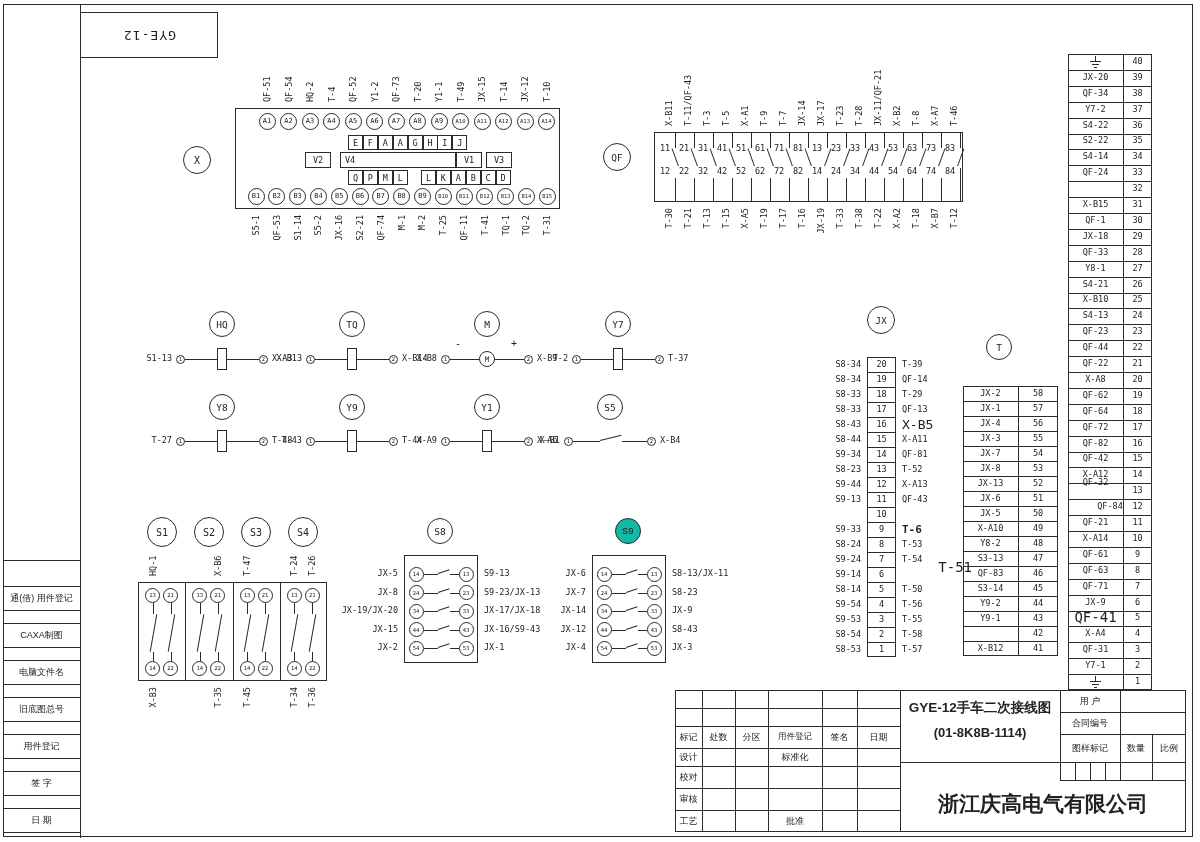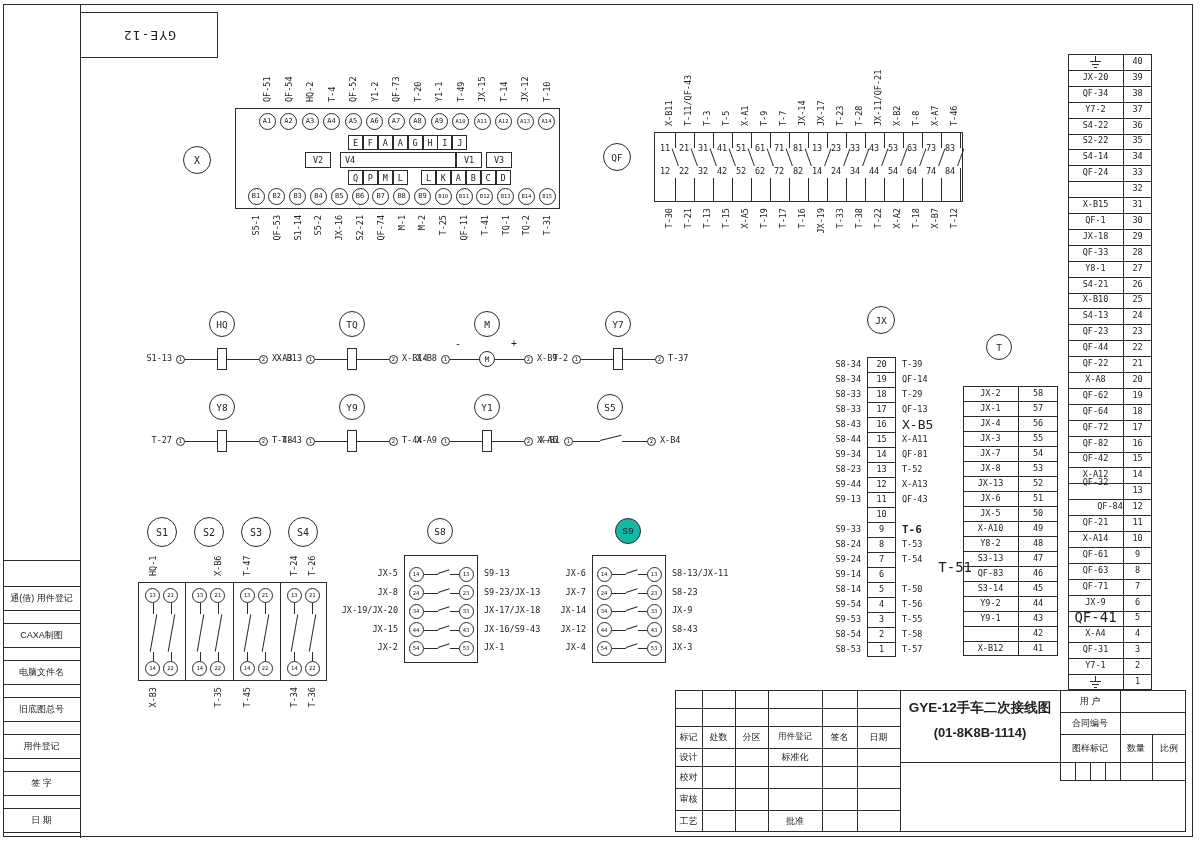--- a/index.html
+++ b/index.html
@@ -69,20 +69,21 @@
     <div class="vln" style="left:1075px;top:762px;height:18px;"></div>
     <div class="vln" style="left:1090px;top:762px;height:18px;"></div>
     <div class="vln" style="left:1105px;top:762px;height:18px;"></div>
 
     <div class="tc" style="left:1060px;top:690px;width:60px;height:22px;">用  户</div>
     <div class="tc" style="left:1060px;top:712px;width:60px;height:22px;">合同编号</div>
     <div class="tc" style="left:1060px;top:734px;width:60px;height:28px;">图样标记</div>
     <div class="tc" style="left:1120px;top:734px;width:32px;height:28px;">数量</div>
     <div class="tc" style="left:1152px;top:734px;width:34px;height:28px;">比例</div>
 
+    <div class="title-line" style="left:900px;top:782px;width:286px;height:44px;font-size:21px;">浙江庆高电气有限公司</div>
   </div>
 
 <div style="position: absolute; left: 3px; top: 4px; width: 1190px; height: 833px; border: 1px solid rgb(43, 43, 43);"></div>
     <div style="position: absolute; left: 80px; top: 4px; width: 1px; height: 834px; background: rgb(43, 43, 43);"></div>
     <div style="position: absolute; left: 235px; top: 108px; width: 325px; height: 101px; border: 1px solid rgb(43, 43, 43);"></div>
     <div style="position: absolute; left: 183px; top: 146px; width: 28px; height: 28px; border: 1px solid rgb(43, 43, 43); border-radius: 50%; display: flex; align-items: center; justify-content: center; font-size: 10px; background: rgb(255, 255, 255);">X</div>
     <div style="position: absolute; left: 258.5px; top: 112.5px; width: 17px; height: 17px; border: 1px solid rgb(43, 43, 43); border-radius: 50%; display: flex; align-items: center; justify-content: center; font-size: 7px; background: rgb(255, 255, 255);">A1</div>
     <div style="position: absolute; left: 241px; top: 70px; width: 52px; height: 12px; font-size: 8.5px; line-height: 12px; white-space: nowrap; transform: rotate(-90deg); text-align: left;">QF-51</div>
     <div style="position: absolute; left: 280px; top: 112.5px; width: 17px; height: 17px; border: 1px solid rgb(43, 43, 43); border-radius: 50%; display: flex; align-items: center; justify-content: center; font-size: 7px; background: rgb(255, 255, 255);">A2</div>
     <div style="position: absolute; left: 262.5px; top: 70px; width: 52px; height: 12px; font-size: 8.5px; line-height: 12px; white-space: nowrap; transform: rotate(-90deg); text-align: left;">QF-54</div>

